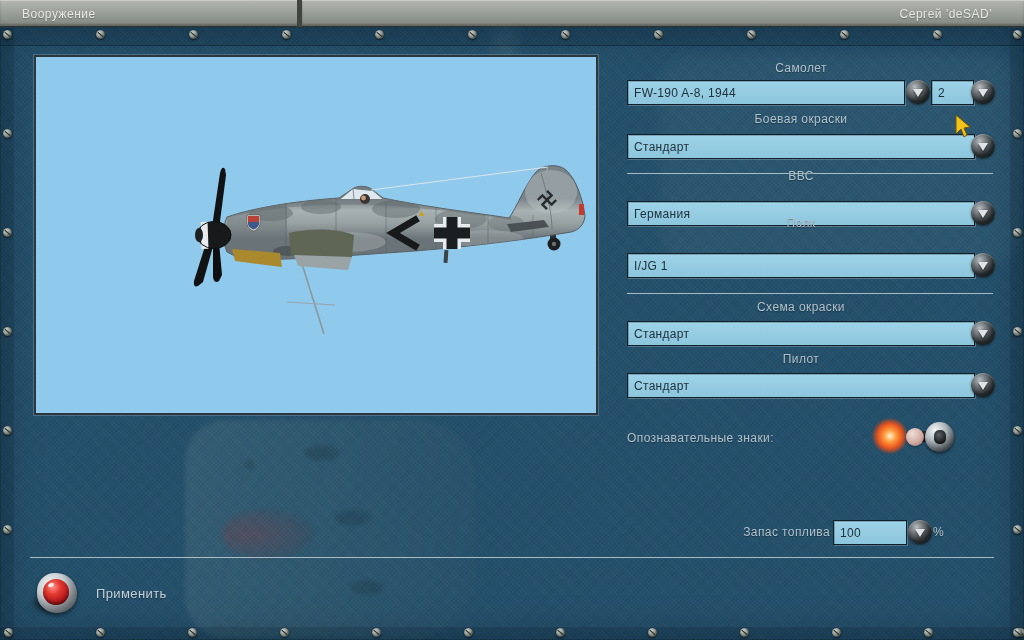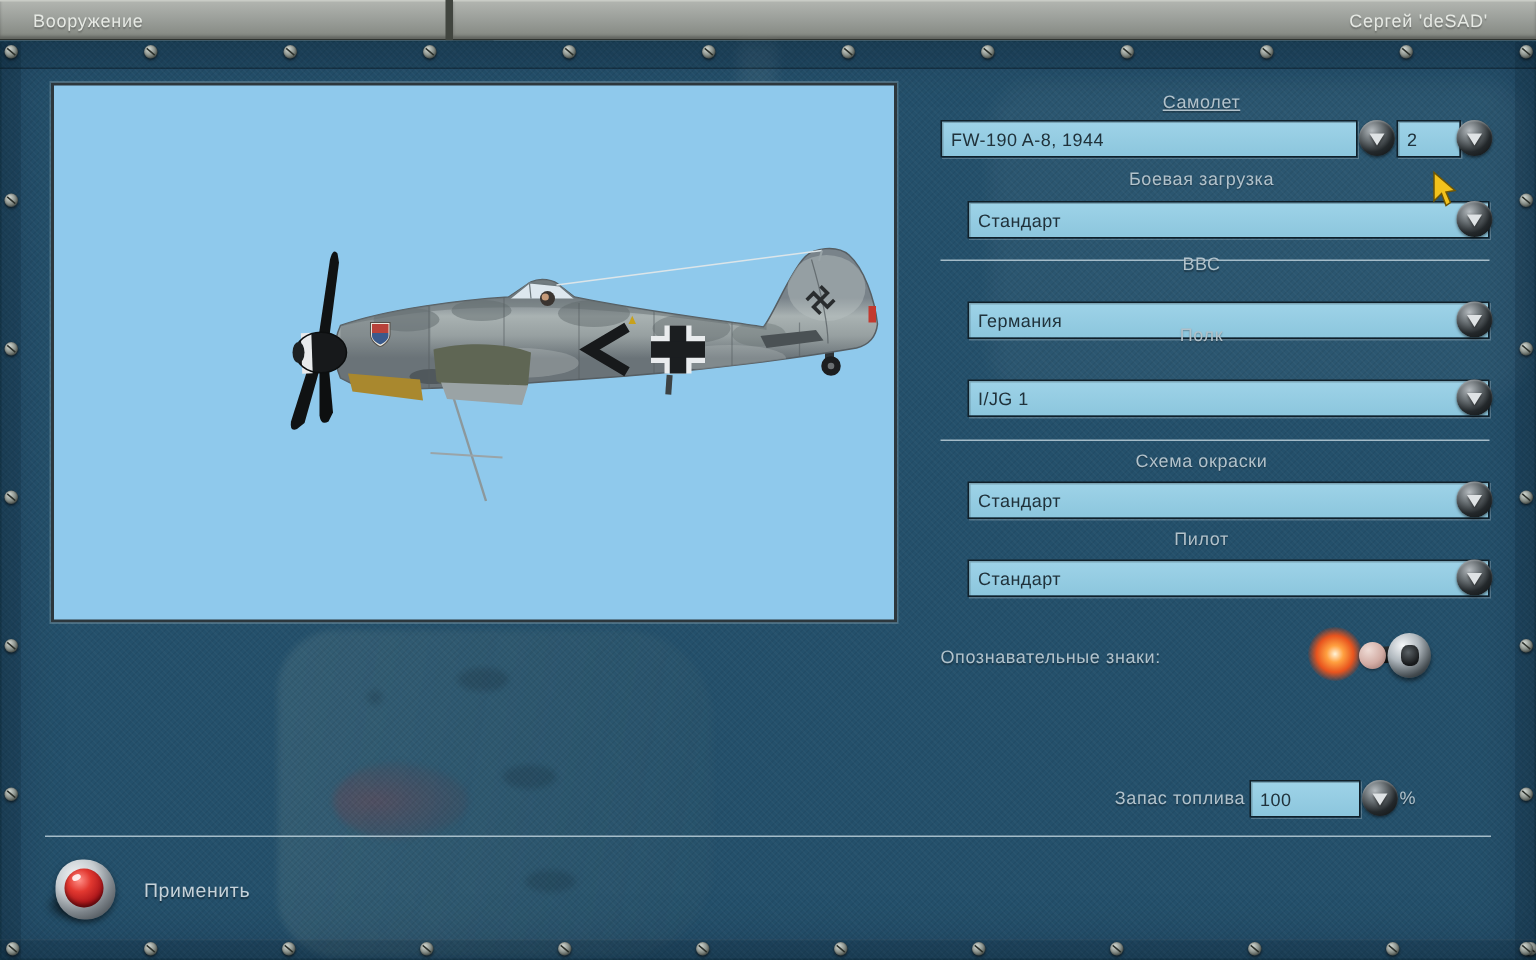--- a/index.html
+++ b/index.html
@@ -49,21 +49,21 @@
   
   .viewer{left:34px;top:55px;width:560px;height:356px;background:#8fc9ec;
     border:2px solid #2c373d;box-shadow:0 0 0 1px rgba(175,200,210,.28);}
   
   .flabel{font-size:12px;letter-spacing:.4px;color:#b2c2cb;text-shadow:0 1px 1px rgba(0,0,0,.35);}
   .flabel.center{width:348px;left:627px;text-align:center;}
   .field{background:linear-gradient(#9ed3e8,#8cc6dd);border:1px solid #10202a;
     box-shadow:1px 1px 0 rgba(255,255,255,.22), inset 1px 1px 0 rgba(0,0,0,.22);
     color:#20323b;font-size:12px;letter-spacing:.3px;line-height:24px;
     padding:0 0 0 6px;box-sizing:border-box;white-space:nowrap;overflow:hidden;}
-  .field.wide{left:645px;width:348px;height:25px;}
+  .field.wide{left:627px;width:348px;height:25px;}
   input.field{font-family:"Liberation Sans",sans-serif;outline:none;}
   .combo-btn{width:24px;height:24px;border-radius:50%;cursor:pointer;
     background:radial-gradient(circle at 36% 30%, #b6bcc0, #6e7579 30%, #23282b 62%, #0b0e0f 100%);
     box-shadow:0 1px 2px rgba(0,0,0,.5), inset 0 1px 1px rgba(255,255,255,.25);
     display:flex;align-items:center;justify-content:center;}
   .combo-btn .tri{width:0;height:0;border-left:5px solid transparent;border-right:5px solid transparent;
     border-top:8px solid #dfe3e5;filter:drop-shadow(0 1px 1px rgba(0,0,0,.6));margin-top:2px;}
   .sep{height:1px;background:rgba(208,224,232,.75);}
   
   .glow{left:872px;top:418px;width:36px;height:36px;border-radius:50%;
@@ -208,31 +208,31 @@
     <path d="M176,170 L184,116 Q186,108 189,112 L190,118 L183,172 Z" fill="#101213"></path>
     <path d="M171,183 L158,224 Q157,231 162,229 L167,225 L178,186 Z" fill="#101213"></path>
     <path d="M177,186 L177,220 Q178,227 183,224 L186,218 L183,185 Z" fill="#0d0f10"></path>
     <ellipse cx="178" cy="178" rx="17" ry="13.5" fill="#17191b"></ellipse>
     <rect x="165" y="165" width="7" height="27" fill="#e8eaec" transform="rotate(-2 168 178)"></rect>
     <ellipse cx="178" cy="178" rx="17" ry="13.5" fill="none" stroke="#0c0e0f" stroke-width="1"></ellipse>
     <ellipse cx="163" cy="178" rx="4" ry="7" fill="#1d2022"></ellipse>
   </svg>
 </div>
 
-<div class="abs flabel center" style="top:61px;text-decoration:underline;">Самолет</div>
+<div class="abs flabel center" style="top:61px;">Самолет</div>
 <div class="abs field" style="left:627px;top:80px;width:278px;height:25px;">FW-190 A-8, 1944</div>
 <div class="abs combo-btn" style="left:906px;top:80px;">
     <span class="tri"></span>
   </div>
 <div class="abs field" style="left:931px;top:80px;width:43px;height:25px;">2</div>
 <div class="abs combo-btn" style="left:971px;top:80px;">
     <span class="tri"></span>
   </div>
 
-<div class="abs flabel center" style="top:112px;">Боевая загрузка</div>
+<div class="abs flabel center" style="top:112px;">Боевая окраски</div>
 <div class="abs field wide" style="top:134px;">Стандарт</div>
 <div class="abs combo-btn" style="left:971px;top:134px;">
     <span class="tri"></span>
   </div>
 
 <div class="abs sep" style="left:627px;top:173px;width:366px;"></div>
 
 <div class="abs flabel center" style="top:169px;">ВВС</div>
 <div class="abs field wide" style="top:201px;">Германия</div>
 <div class="abs combo-btn" style="left:971px;top:201px;">

